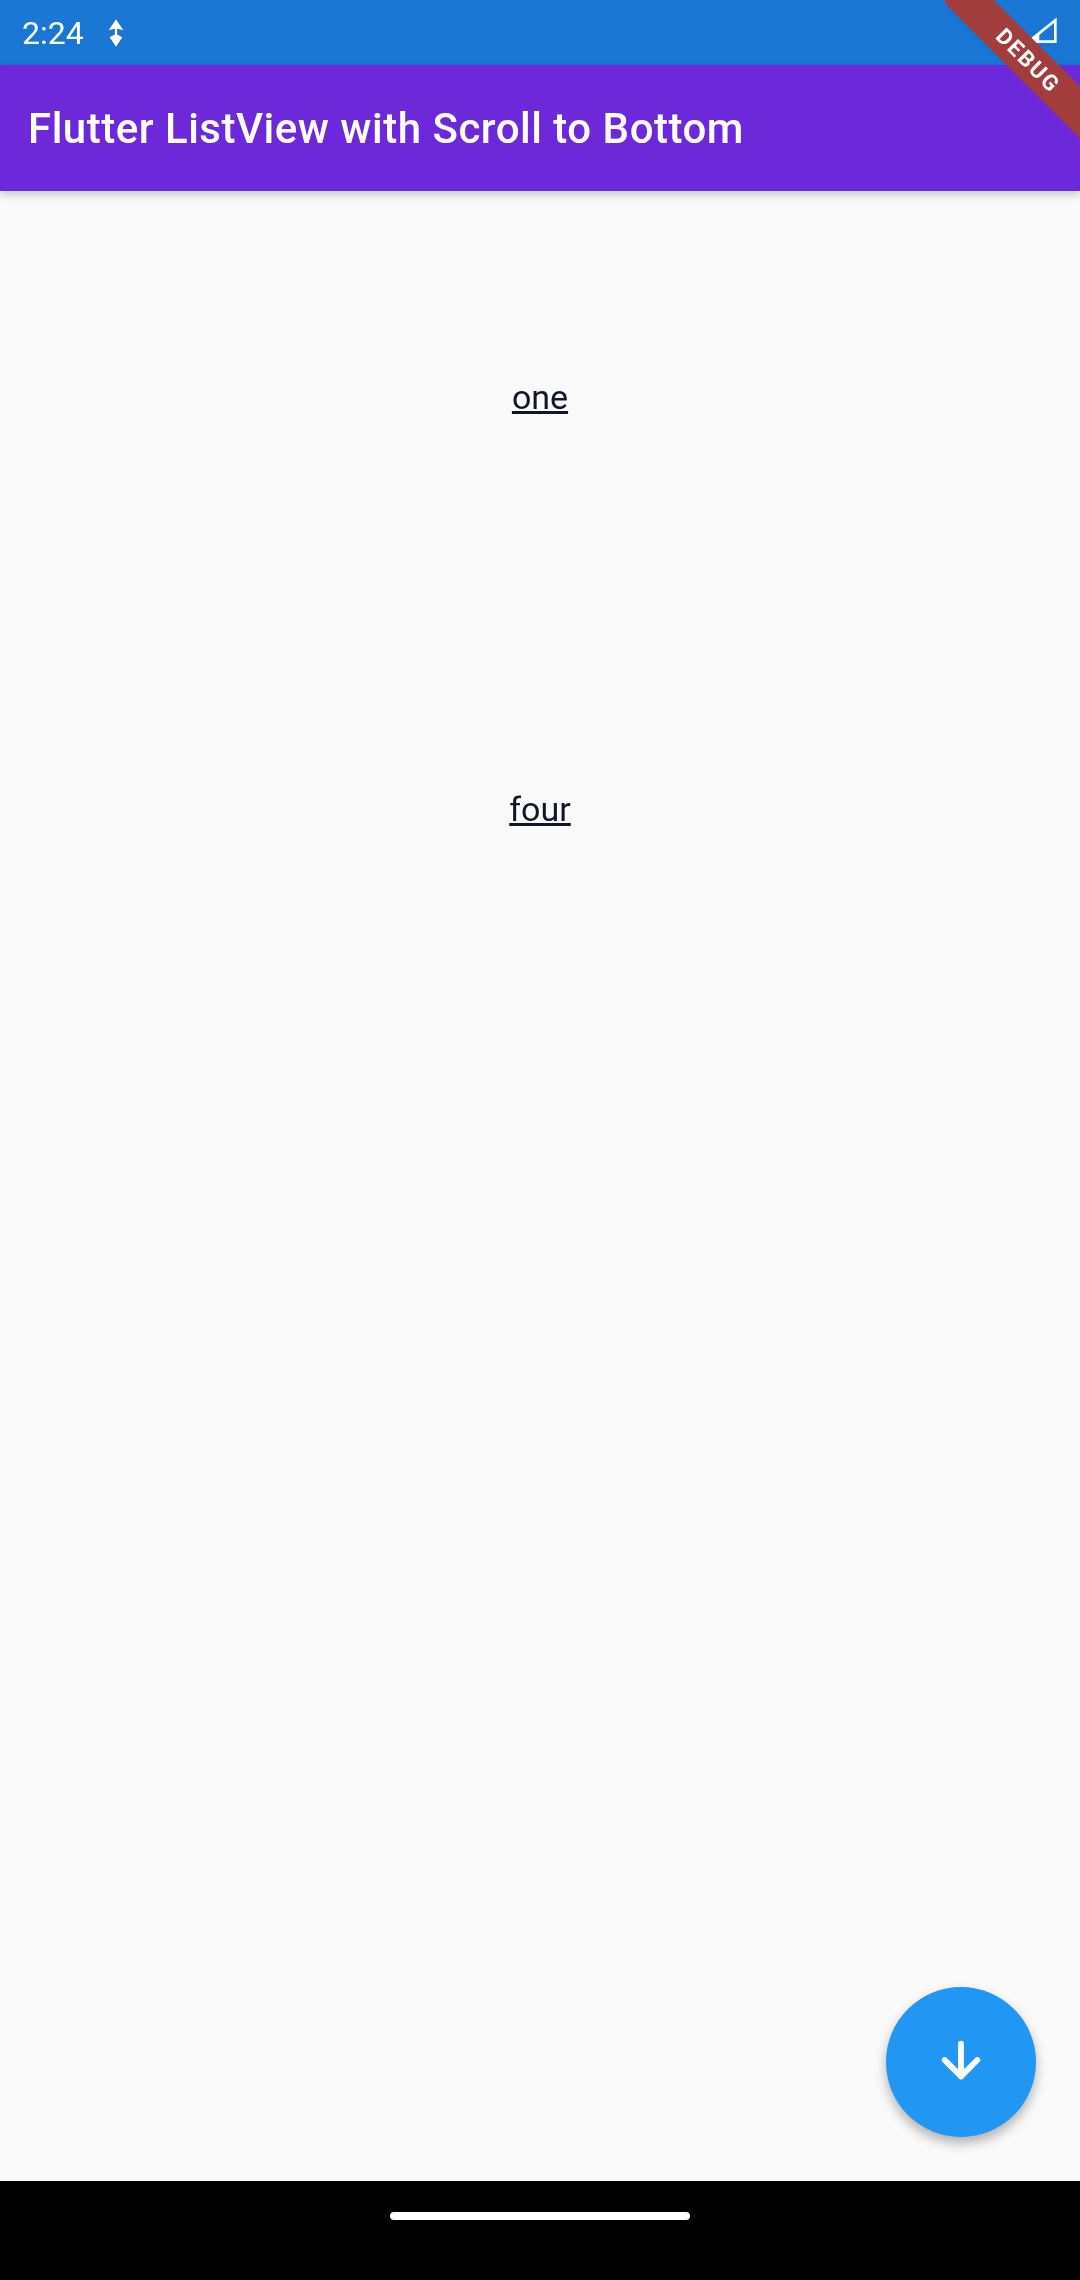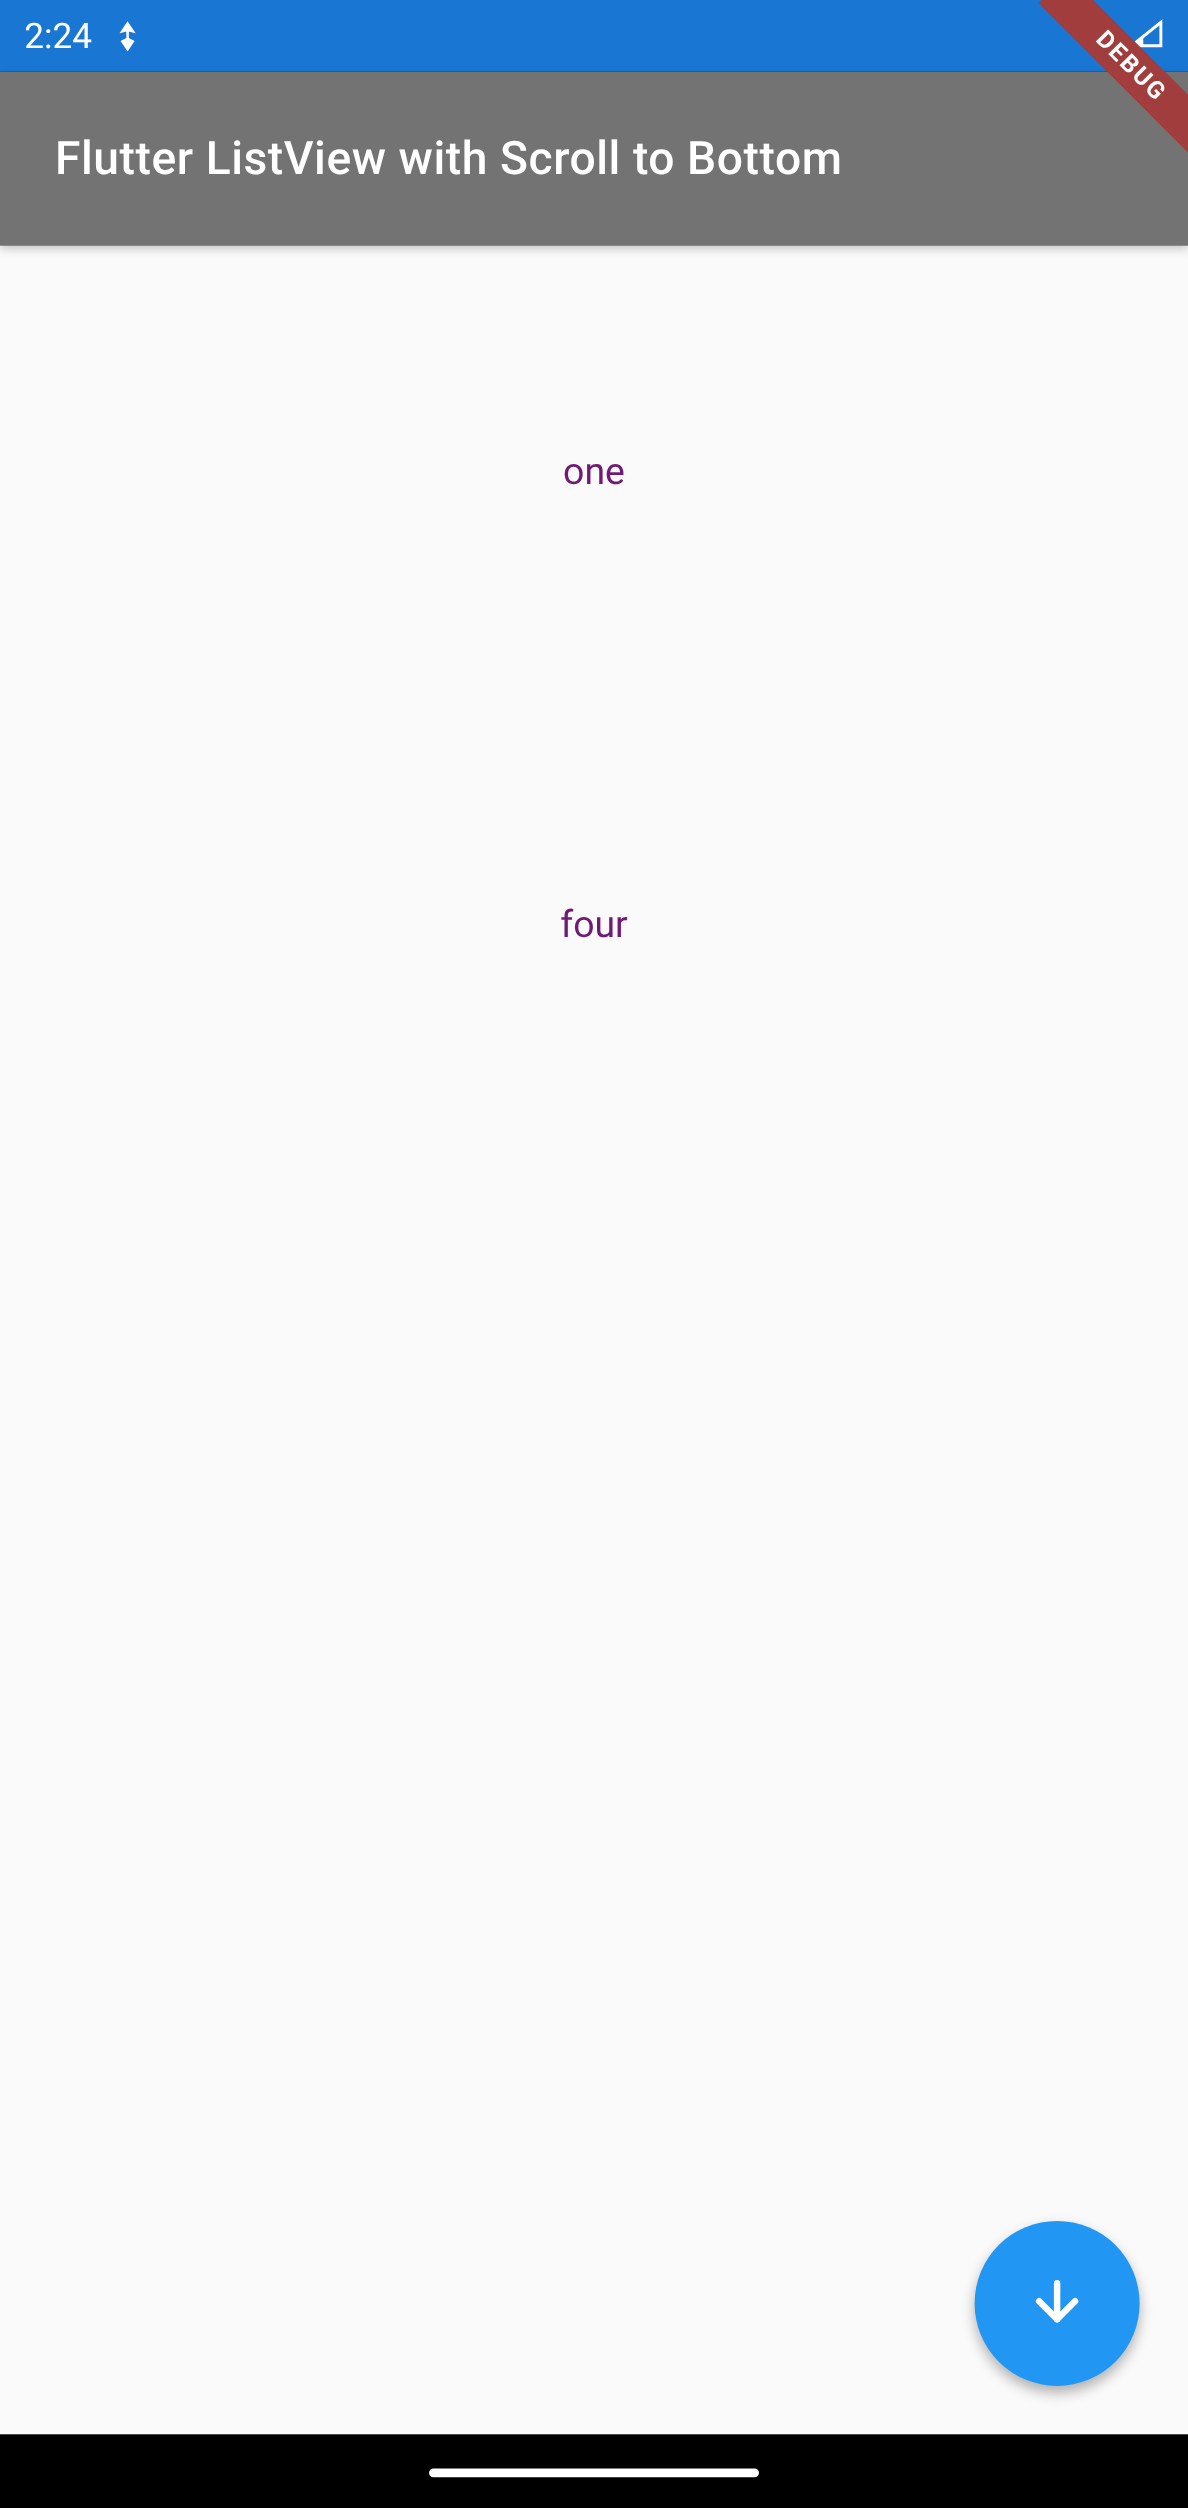--- a/index.html
+++ b/index.html
@@ -38,25 +38,25 @@
       font-weight: 400;
     }
     
     .status-right {
       display: flex;
       align-items: center;
       gap: 8px;
     }
     
     .app-bar {
-      height: 158px;
-      background: #737373;
-      display: flex;
-      align-items: center;
-      padding: 0 50px;
+      height: 126px;
+      background: #6d28d9;
+      display: flex;
+      align-items: center;
+      padding: 0 28px;
       box-shadow: 0 4px 8px rgba(0,0,0,0.2);
       position: relative;
       z-index: 10;
     }
     
     .app-title {
       color: #fff;
       font-size: 42px;
       font-weight: 500;
       letter-spacing: 0.5px;
@@ -98,21 +98,22 @@
       height: 100%;
       overflow-y: auto;
     }
     
     .list-item {
       height: 412px;
       display: flex;
       align-items: center;
       justify-content: center;
       font-size: 34px;
-      color: #701a75;
+      color: #0f172a;
+      text-decoration: underline;
     }
     
     .fab {
       position: absolute;
       bottom: 44px;
       right: 44px;
       width: 150px;
       height: 150px;
       border-radius: 50%;
       background: #2196F3;

